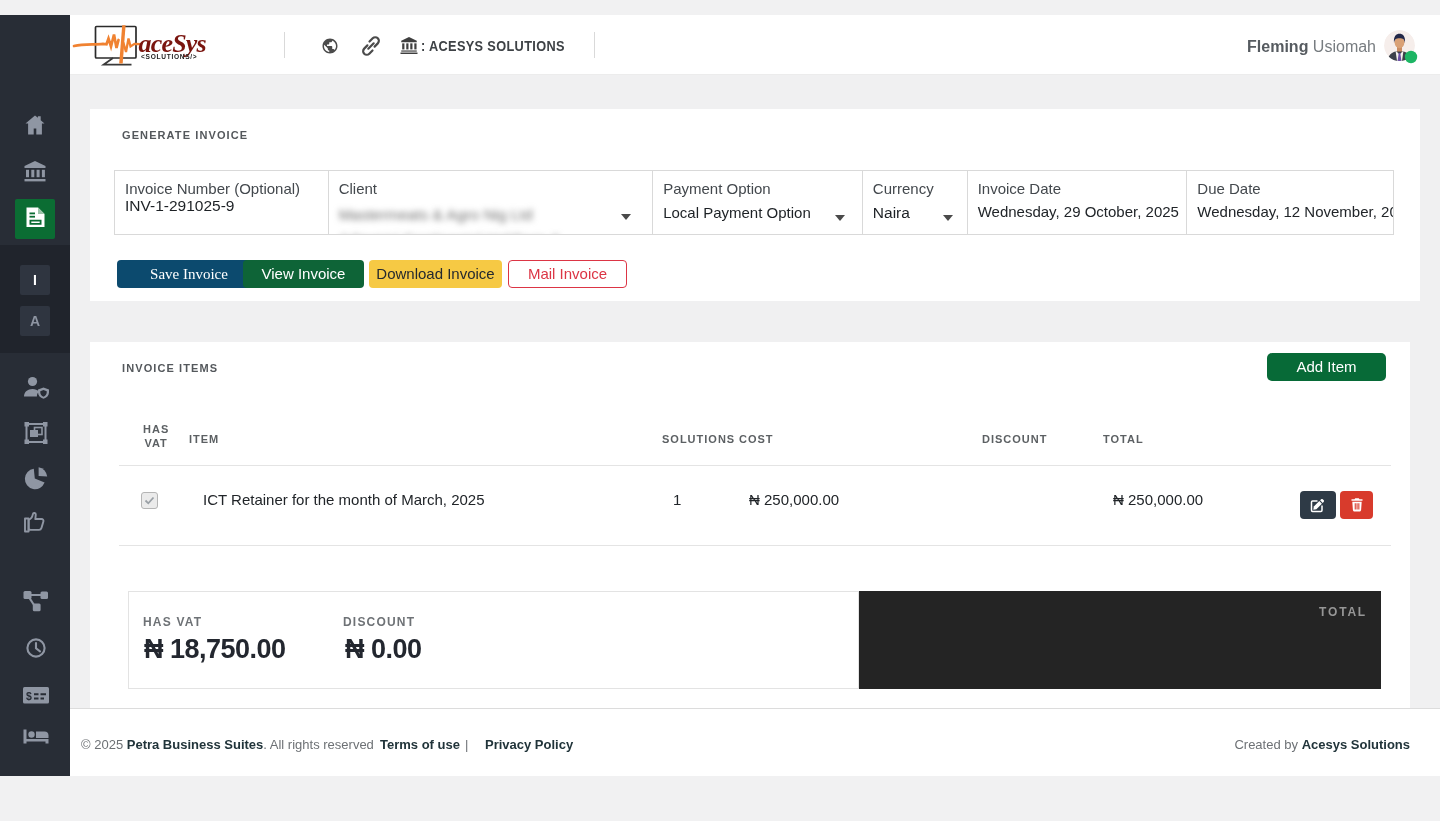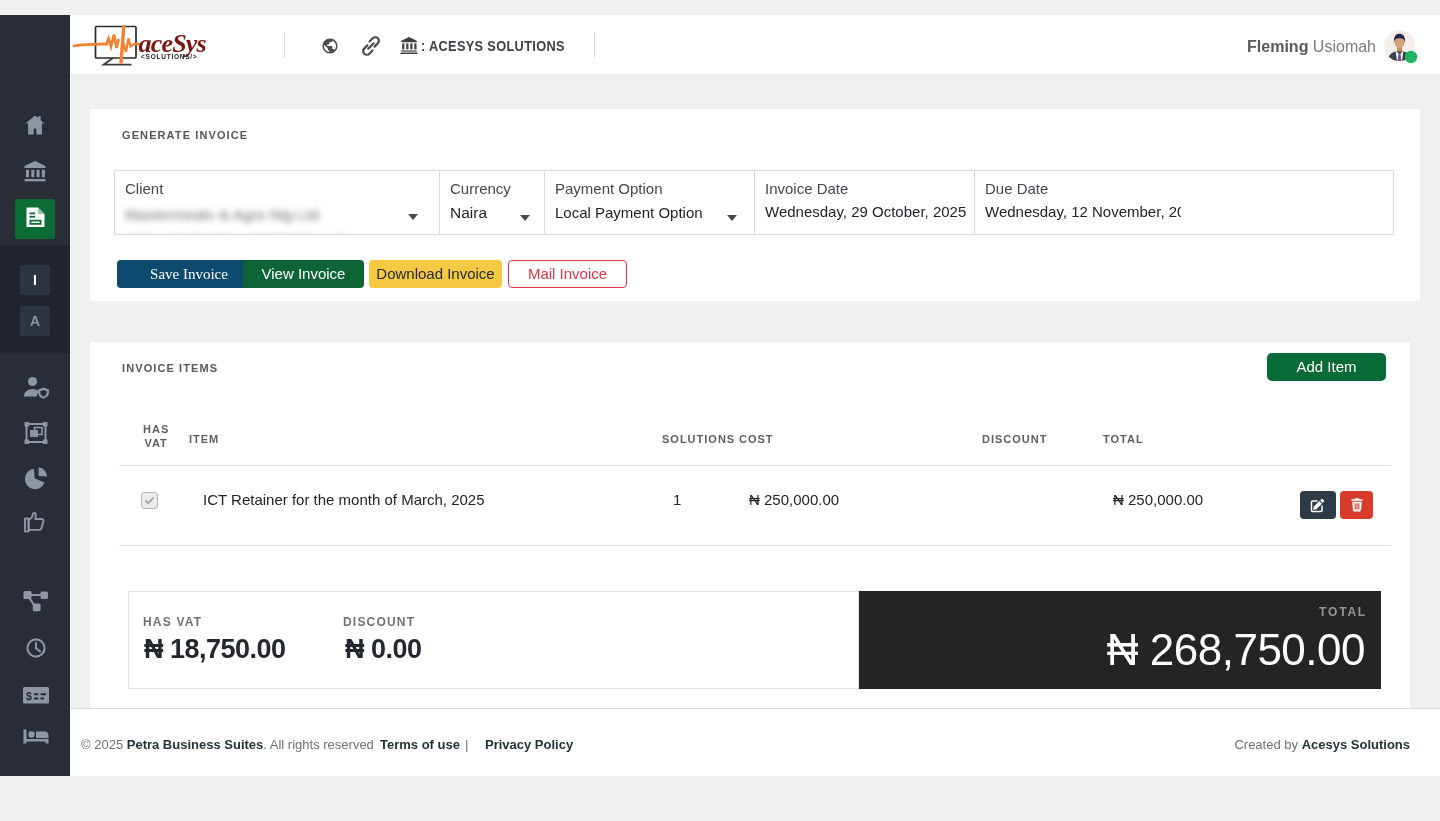--- a/index.html
+++ b/index.html
@@ -194,35 +194,39 @@
       <path d="M10 13 C9.4 5.8 12.3 3.8 15.5 3.8 S21.6 5.8 21 13 C20.3 9.2 19.2 8.2 15.5 8.2 S10.7 9.2 10 13 Z" fill="#232848"></path>
     </g>
     <circle cx="27" cy="27" r="6.2" fill="#1db564"></circle>
   </svg>
 </div>
 
 <div id="content">
   <div class="card" id="card1">
     <div class="cardtitle">GENERATE INVOICE</div>
     <div id="formrow">
+      <div class="fcell" style="width:214px;">
+        <div class="flabel">Invoice Number (Optional)</div>
+        <div class="fvalue" style="margin-top:1px;">INV-1-291025-9</div>
+      </div>
       <div class="fcell" style="width:325px;">
         <div class="flabel">Client</div>
         <div class="fvalue blurline" style="margin-top:10px;">Mastermeats &amp; Agro Nig Ltd</div>
         <div class="fvalue blurline" style="margin-top:10px;">Adeyemi Continental Holdings &amp;</div>
         <div class="caret" style="right:21px; top:43px;"></div>
       </div>
+      <div class="fcell" style="width:210px;">
+        <div class="flabel">Payment Option</div>
+        <div class="fvalue" style="font-size:15px;">Local Payment Option</div>
+        <div class="caret" style="right:17px; top:44px;"></div>
+      </div>
       <div class="fcell" style="width:105px;">
         <div class="flabel">Currency</div>
         <div class="fvalue">Naira</div>
         <div class="caret" style="right:14px; top:44px;"></div>
-      </div>
-      <div class="fcell" style="width:210px;">
-        <div class="flabel">Payment Option</div>
-        <div class="fvalue" style="font-size:15px;">Local Payment Option</div>
-        <div class="caret" style="right:17px; top:44px;"></div>
       </div>
       <div class="fcell" style="width:220px;">
         <div class="flabel">Invoice Date</div>
         <div class="fvalsm">Wednesday, 29 October, 2025</div>
       </div>
       <div class="fcell" style="width:206px;">
         <div class="flabel">Due Date</div>
         <div class="fvalsm">Wednesday, 12 November, 2025</div>
       </div>
     </div>
@@ -267,21 +271,20 @@
     <div class="rowline" style="top:203px;"></div>
 
     <div id="sumwhite">
       <div class="sumlabel" style="left:14px; top:23px;">HAS VAT</div>
       <div class="sumval" style="left:15px; top:42px;">₦ 18,750.00</div>
       <div class="sumlabel" style="left:214px; top:23px;">DISCOUNT</div>
       <div class="sumval" style="left:216px; top:42px;">₦ 0.00</div>
     </div>
     <div id="sumdark">
       <div class="sumlabel" style="right:14px; top:14px; color:#969696; letter-spacing:1.8px;">TOTAL</div>
-      <div class="sumval" style="right:16px; top:34px; color:#fff; font-size:44px; font-weight:normal;">₦ 268,750.00</div>
     </div>
   </div>
 </div>
 
 <div id="footer">
   <div class="abs" style="left:11px; top:28px;">© 2025 <b>Petra Business Suites</b>. All rights reserved</div>
   <div class="abs" style="left:310px; top:28px;"><b>Terms of use</b></div>
   <div class="abs" style="left:395px; top:28px;">|</div>
   <div class="abs" style="left:415px; top:28px;"><b>Privacy Policy</b></div>
   <div class="abs" style="right:30px; top:28px;">Created by <b>Acesys Solutions</b></div>

